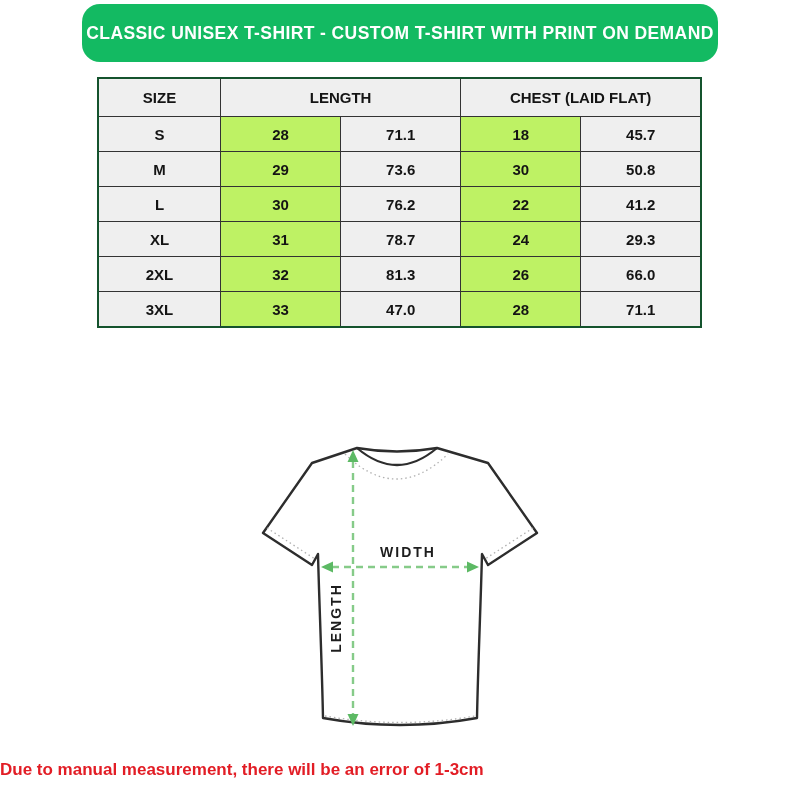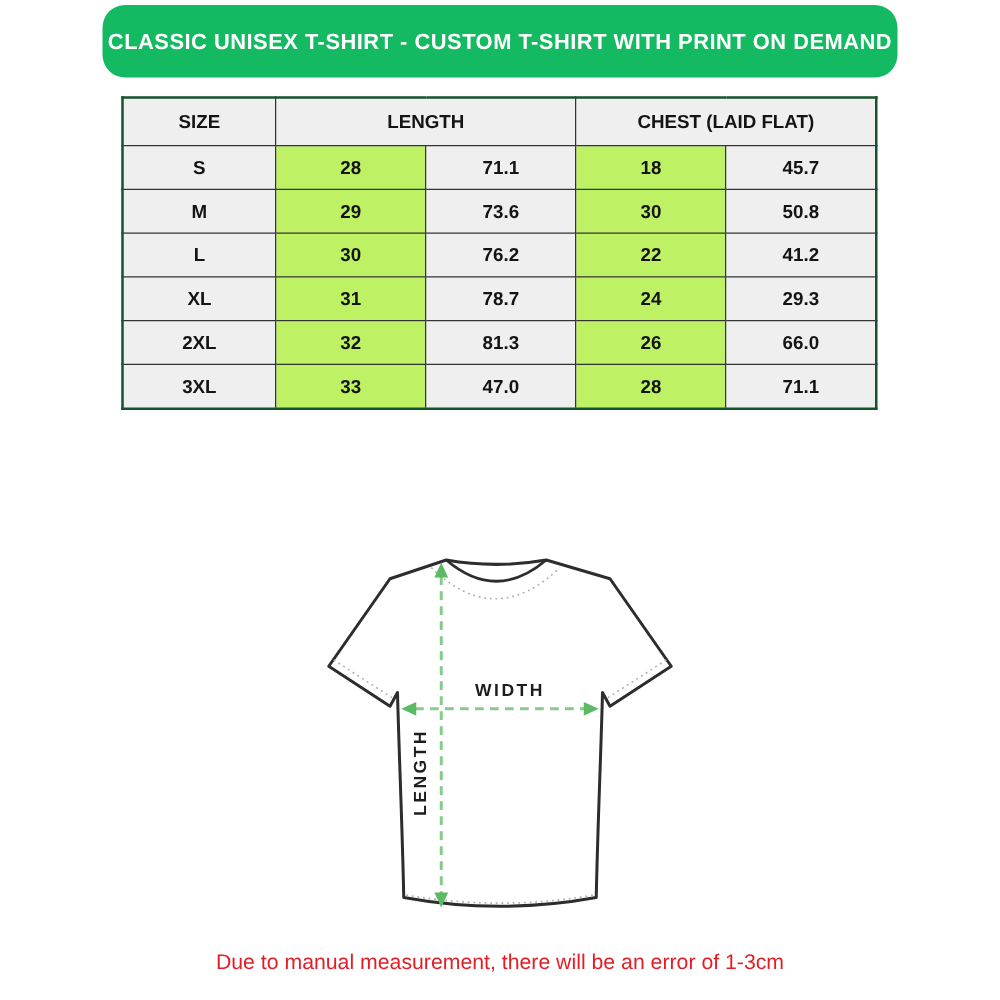--- a/index.html
+++ b/index.html
@@ -21,22 +21,22 @@
   .size-chart th,.size-chart td{
     border:1px solid #333333;text-align:center;vertical-align:middle;
     font-weight:bold;color:#141414;padding:0;
   }
   .size-chart th{height:37px;background:#efefef;font-size:15px;}
   .size-chart td{height:34px;font-size:15px;}
   td.shade{background:#efefef;}
   td.plain{background:#bef264;}
   .diagram-wrap{position:absolute;left:250px;top:436px;width:300px;height:312px;}
   .note{
-    position:absolute;left:0;top:760px;width:800px;text-align:center;
-    font-weight:normal;font-size:17px;color:#e21d25;
+    position:absolute;left:0;top:760px;width:800px;text-align:left;
+    font-weight:bold;font-size:17px;color:#e21d25;
   }
   .svg-label{font-family:"Liberation Sans",sans-serif;font-weight:bold;fill:#1d1d1d;}
 </style>
 </head>
 <body>
 
 <div class="banner">
   <span>CLASSIC UNISEX T-SHIRT - CUSTOM T-SHIRT WITH PRINT ON DEMAND</span>
 </div>
 

